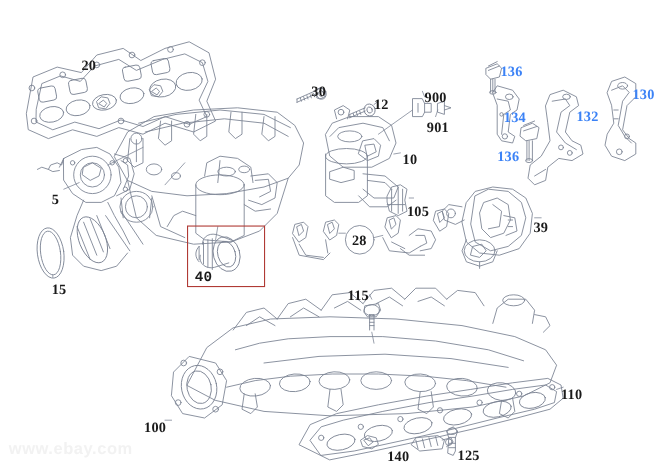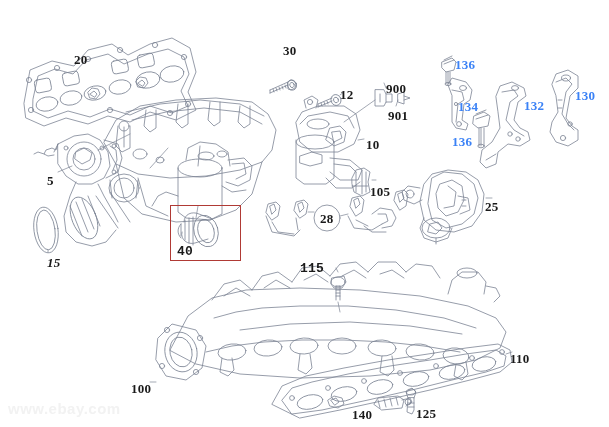--- a/index.html
+++ b/index.html
@@ -437,37 +437,37 @@
         <path d="M408 403 L414 403 M408 407 L414 407"></path>
         <ellipse cx="411" cy="392" rx="4.5" ry="3"></ellipse>
       </g>
 
     </g>
   </svg>
 
   <div class="highlight-box" style="left:170px; top:205px; width:71px; height:56px;"></div>
 
   <div class="lbl" style="left:74px;  top:53px;">20</div>
-  <div class="lbl" style="left:283px; top:44px;text-align:center;">30</div>
+  <div class="lbl" style="left:283px; top:76px;text-align:center;">30</div>
   <div class="lbl" style="left:340px; top:88px;">12</div>
   <div class="lbl" style="left:386px; top:82px;">900</div>
   <div class="lbl" style="left:388px; top:109px;text-align:right;">901</div>
   <div class="lbl olive" style="left:455px; top:58px;">136</div>
   <div class="lbl olive" style="left:458px; top:100px;">134</div>
   <div class="lbl olive" style="left:524px; top:99px;">132</div>
-  <div class="lbl olive" style="left:575px; top:89px;font-family:Liberation Serif, serif;">130</div>
+  <div class="lbl olive" style="left:575px; top:79px;font-family:Liberation Serif, serif;">130</div>
   <div class="lbl olive" style="left:452px; top:135px;">136</div>
   <div class="lbl" style="left:366px; top:138px;">10</div>
   <div class="lbl" style="left:47px;  top:174px;">5</div>
   <div class="lbl" style="left:370px; top:185px;">105</div>
   <div class="lbl" style="left:320px; top:212px;">28</div>
-  <div class="lbl" style="left:485px; top:200px;">25</div>
-  <div class="lbl" style="left:47px;  top:256px;font-style:italic;">15</div>
+  <div class="lbl" style="left:485px; top:200px;">39</div>
+  <div class="lbl" style="left:47px;  top:256px;">15</div>
   <div class="lbl" style="left:177px; top:245px;font-family:Liberation Mono, monospace;">40</div>
-  <div class="lbl" style="left:300px; top:262px;font-family:Liberation Mono, monospace;">115</div>
+  <div class="lbl" style="left:316px; top:262px;">115</div>
   <div class="lbl" style="left:510px; top:352px;">110</div>
   <div class="lbl" style="left:131px; top:382px;text-align:center;">100</div>
   <div class="lbl" style="left:352px; top:408px;">140</div>
   <div class="lbl" style="left:416px; top:407px;">125</div>
 
   <div class="watermark" style="left:8px; top:400px;">www.ebay.com</div>
 
 </div>
 
 </body></html>

